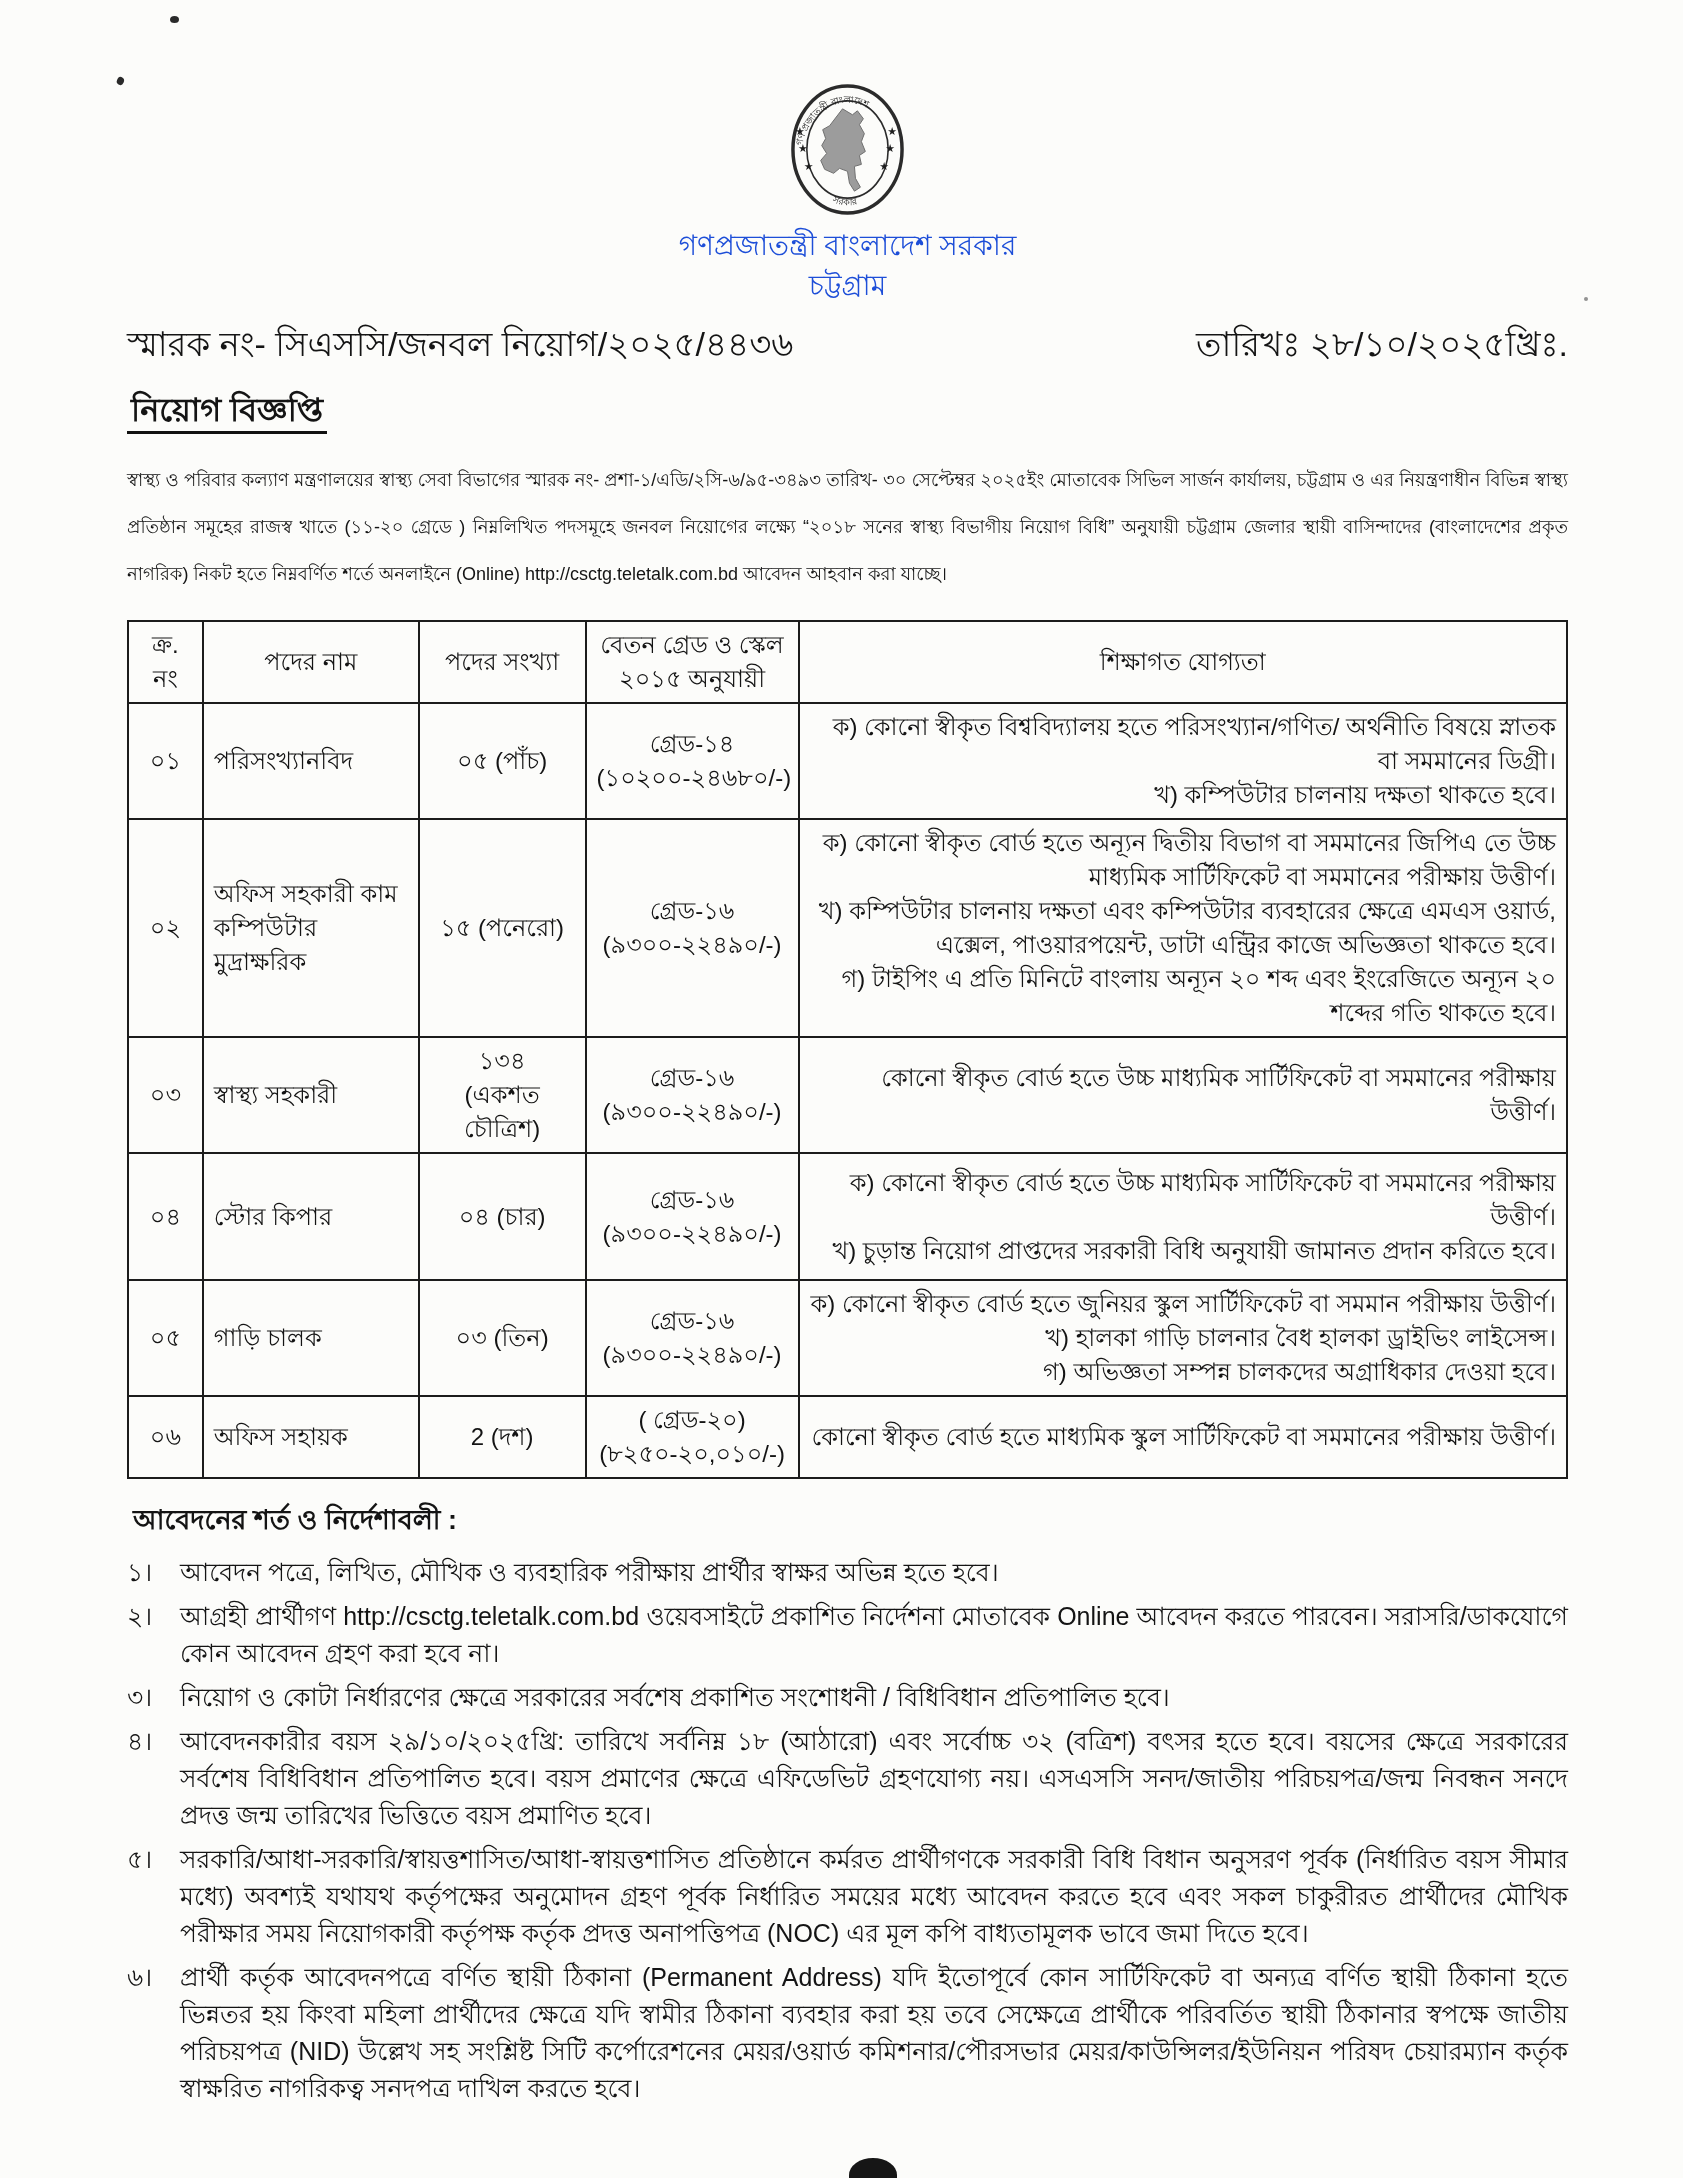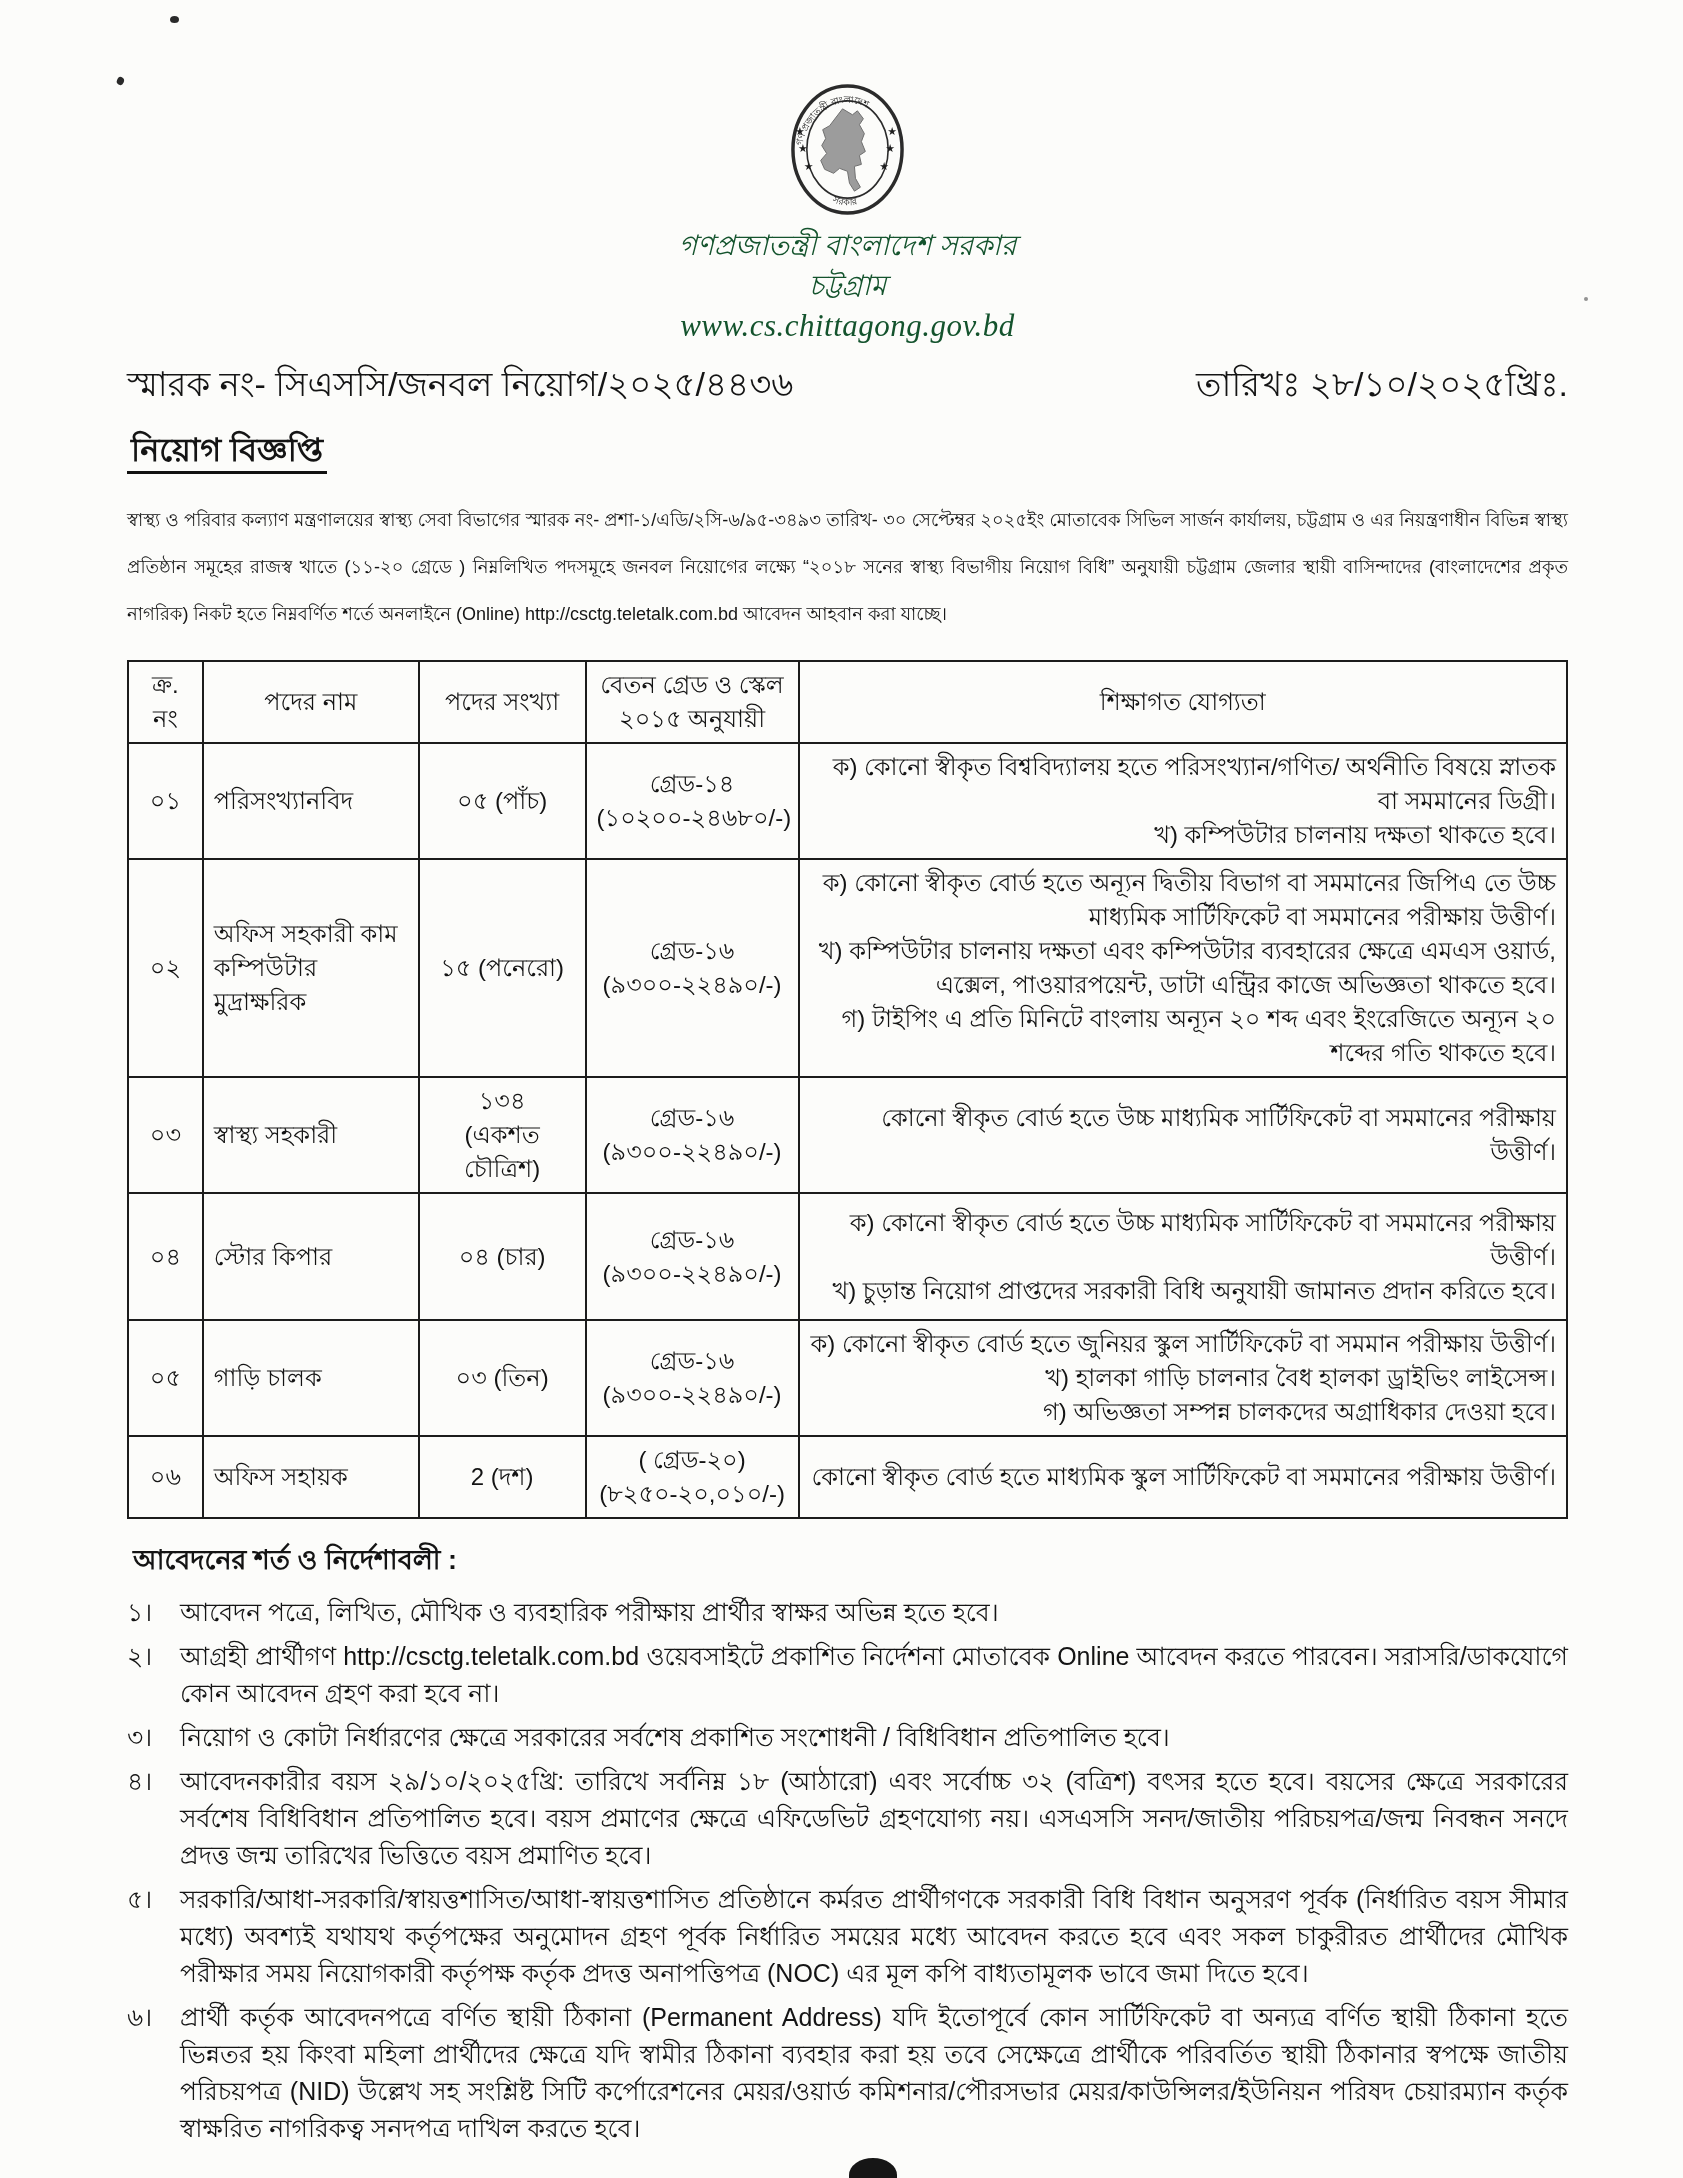--- a/index.html
+++ b/index.html
@@ -9,21 +9,21 @@
     margin:0 auto;
     background:#fcfcfa;
     color:#141414;
     font-family:"Liberation Sans","DejaVu Sans",sans-serif;
     overflow:hidden;
   }
   .content{position:absolute;left:127px;right:115px;top:0;}
   
   .hdr{ text-align:center; padding-top:77px;}
   .seal{display:inline-block;}
-  .hdr-line{font-size:28px;line-height:40px;color:#14532d;font-style:italic;}
+  .hdr-line{font-size:28px;line-height:40px;color:#1d4ed8;}
   .hdr-line.site{font-family:"Liberation Serif","DejaVu Serif",serif;font-size:31px;letter-spacing:0.5px;}
   
   .memo-row{display:flex;justify-content:space-between;align-items:baseline;margin-top:12px;font-size:34px;}
   
   .title-wrap{margin-top:10px;}
   .title-text{font-size:32px;font-weight:bold;border-bottom:3px solid #111;padding:0 4px 3px 4px;}
   
   .intro{margin:18px 0 0 0;font-size:18px;line-height:47px;text-align:justify;}
   
   table.jobs{width:100%;border-collapse:collapse;margin-top:22px;table-layout:fixed;}
@@ -85,21 +85,20 @@
               <text x="13" y="76">★</text>
               <text x="19" y="94">★</text>
             <text x="103" y="58">★</text>
               <text x="101" y="76">★</text>
               <text x="95" y="94">★</text>
           </g>
         </svg>
       </span>
       <div class="hdr-line">গণপ্রজাতন্ত্রী বাংলাদেশ সরকার</div>
       <div class="hdr-line">চট্টগ্রাম</div>
-      <div class="hdr-line site">www.cs.chittagong.gov.bd</div>
     </div>
 
     <div class="memo-row">
       <span>স্মারক নং- সিএসসি/জনবল নিয়োগ/২০২৫/৪৪৩৬</span>
       <span>তারিখঃ ২৮/১০/২০২৫খ্রিঃ.</span>
     </div>
 
     <div class="title-wrap">
       <span class="title-text">নিয়োগ বিজ্ঞপ্তি</span>
     </div>

